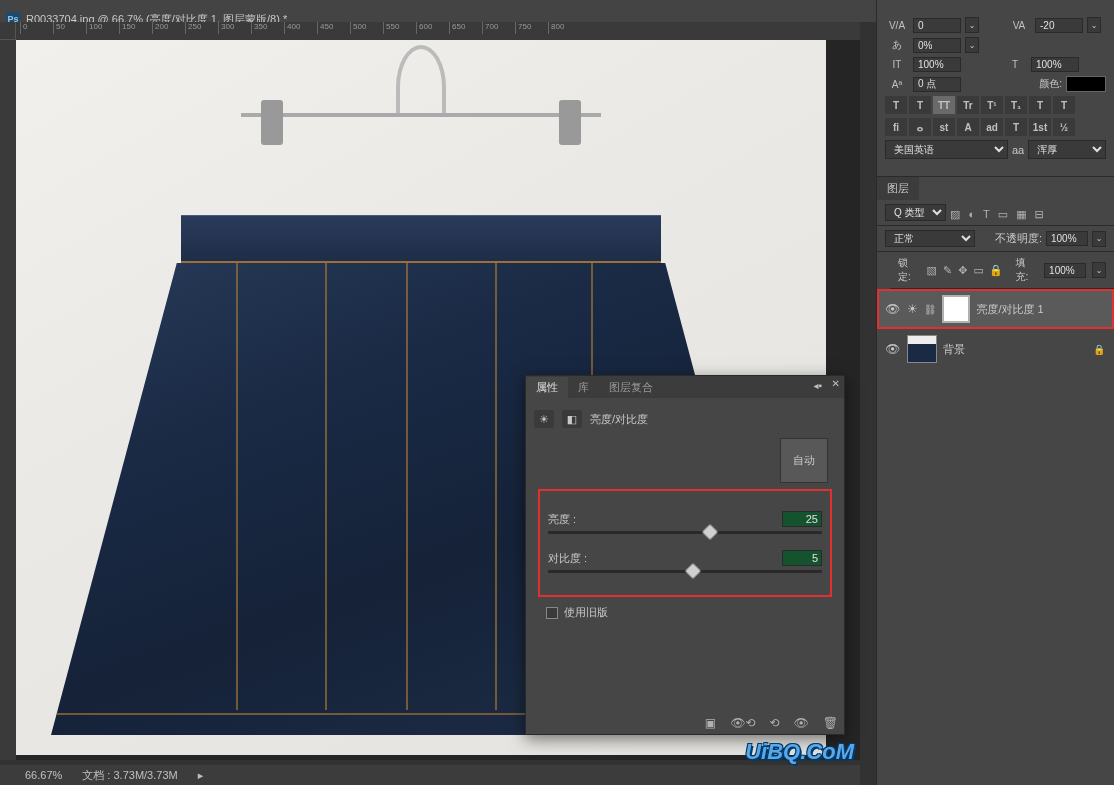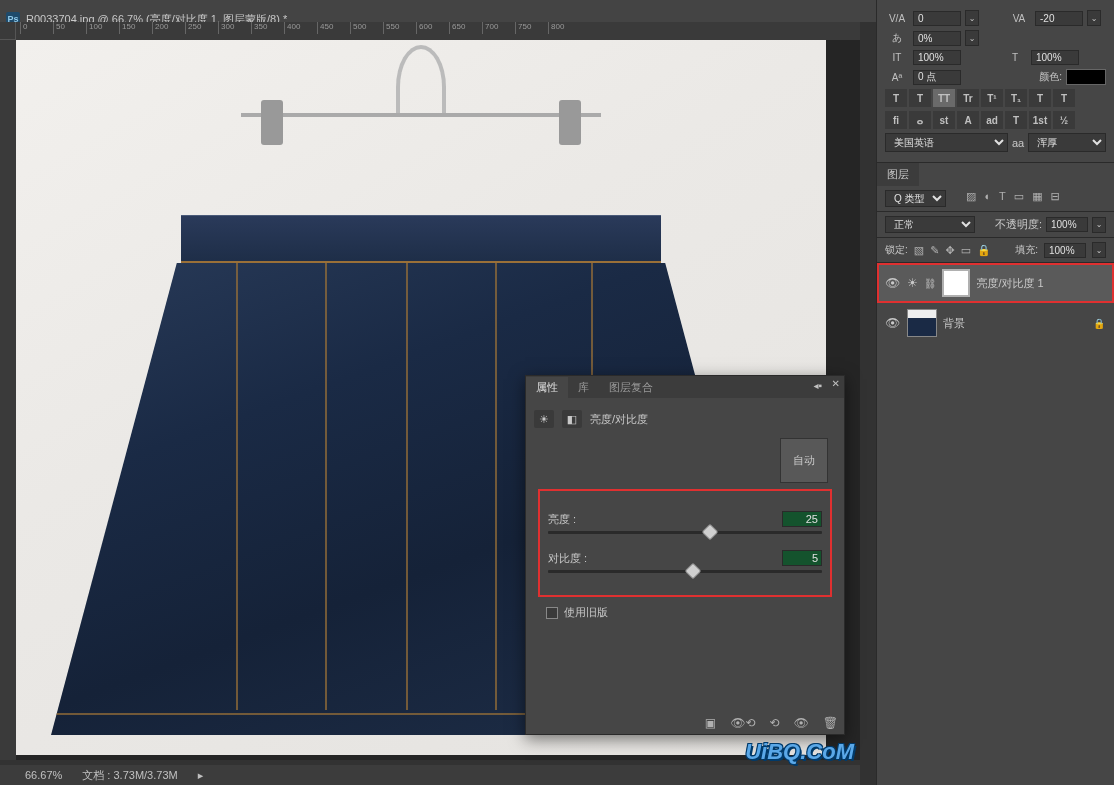--- a/index.html
+++ b/index.html
@@ -41,38 +41,38 @@
 .slider-row { margin: 14px 0 16px; position: relative; }
 .slider-label { display: flex; justify-content: space-between; align-items: center; margin-bottom: 4px; font-size: 11px; }
 .slider-label input { width: 40px; background: #14532d; border: 1px solid #2a2a2a; color: #e0e0e0; font-size: 11px; padding: 1px 3px; text-align: right; }
 .slider-track { height: 3px; background: #2a2a2a; position: relative; border-radius: 1px; }
 .slider-thumb { position: absolute; top: -5px; width: 12px; height: 12px; background: #d0d0d0; border-radius: 2px; transform: translateX(-50%) rotate(45deg); border: 1px solid #888; cursor: pointer; }
 .checkbox-row { padding: 8px 12px; display: flex; align-items: center; gap: 6px; font-size: 11px; }
 .checkbox-row .cb { width: 12px; height: 12px; border: 1px solid #888; background: #3a3a3a; }
 .panel-footer { position: absolute; bottom: 4px; right: 6px; display: flex; gap: 14px; color: #b0b0b0; font-size: 12px; }
 .panel-footer span { cursor: pointer; }
 .right-panels { position: absolute; top: 0; right: 0; width: 238px; bottom: 0; background: #464646; border-left: 1px solid #2a2a2a; }
-.char-panel { padding: 10px 8px; border-bottom: 1px solid #2a2a2a; }
+.char-panel { padding: 17px 8px; border-bottom: 1px solid #2a2a2a; }
 .char-row { display: flex; align-items: center; gap: 4px; margin-bottom: 4px; font-size: 10px; }
 .char-row .icon-label { width: 24px; text-align: center; color: #c0c0c0; }
 .num-input { background: #3a3a3a; border: 1px solid #2a2a2a; color: #e0e0e0; font-size: 10px; padding: 1px 4px; width: 48px; }
 .dd-caret { width: 14px; height: 16px; background: #3a3a3a; border: 1px solid #2a2a2a; display: inline-flex; align-items: center; justify-content: center; font-size: 8px; cursor: pointer; }
 .tt-buttons { display: flex; gap: 2px; margin: 4px 0; }
 .tt-btn { width: 22px; height: 18px; background: #3a3a3a; display: inline-flex; align-items: center; justify-content: center; font-size: 10px; font-weight: bold; cursor: pointer; color: #c0c0c0; }
 .tt-btn.active { background: #6a6a6a; }
 .color-swatch { width: 40px; height: 16px; background: #000; border: 1px solid #666; }
 .lang-row { display: flex; gap: 4px; align-items: center; }
 .lang-select { flex: 1; background: #3a3a3a; border: 1px solid #2a2a2a; color: #e0e0e0; font-size: 10px; padding: 2px 4px; }
 .layers-panel { }
 .layers-tab { background: #3c3c3c; padding: 4px 10px; font-size: 11px; display: inline-block; }
-.layers-controls { padding: 4px 8px; display: flex; gap: 20px; align-items: flex-start; border-bottom: 1px solid #2a2a2a; flex-wrap: wrap; }
+.layers-controls { padding: 4px 8px; display: flex; gap: 4px; align-items: flex-end; border-bottom: 1px solid #2a2a2a; flex-wrap: wrap; }
 .layer-type-select { background: #3a3a3a; border: 1px solid #2a2a2a; color: #e0e0e0; font-size: 10px; padding: 1px 4px; }
 .filter-icons { display: flex; gap: 8px; color: #b0b0b0; font-size: 11px; }
 .blend-row { padding: 4px 8px; display: flex; align-items: center; gap: 4px; border-bottom: 1px solid #2a2a2a; }
-.lock-row { padding: 4px 8px; display: flex; align-items: center; gap: 6px; border-bottom: 1px solid #2a2a2a; font-size: 10px; }
+.lock-row { padding: 4px 8px; display: flex; align-items: center; gap: 6px; border-bottom: 1px solid #2a2a2a; font-size: 10px; margin-left: 13px; }
 .lock-row .licon { font-size: 11px; color: #b0b0b0; cursor: pointer; }
 .layer-list { }
 .layer-item { display: flex; align-items: center; padding: 6px 8px; gap: 6px; font-size: 11px; }
 .layer-item.selected { background: #5a5a5a; }
 .layer-item.highlighted { outline: 2px solid #e03030; outline-offset: -2px; }
 .eye-icon { width: 16px; font-size: 12px; cursor: pointer; }
 .adj-icon { font-size: 12px; }
 .link-icon { font-size: 10px; }
 .layer-mask { width: 28px; height: 28px; background: #fff; border: 2px solid #b0b0b0; }
 .layer-thumb { width: 30px; height: 28px; background: linear-gradient(180deg, #eee 0%, #eee 30%, #1a2a45 30%, #1a2a45 100%); border: 1px solid #888; position: relative; }

